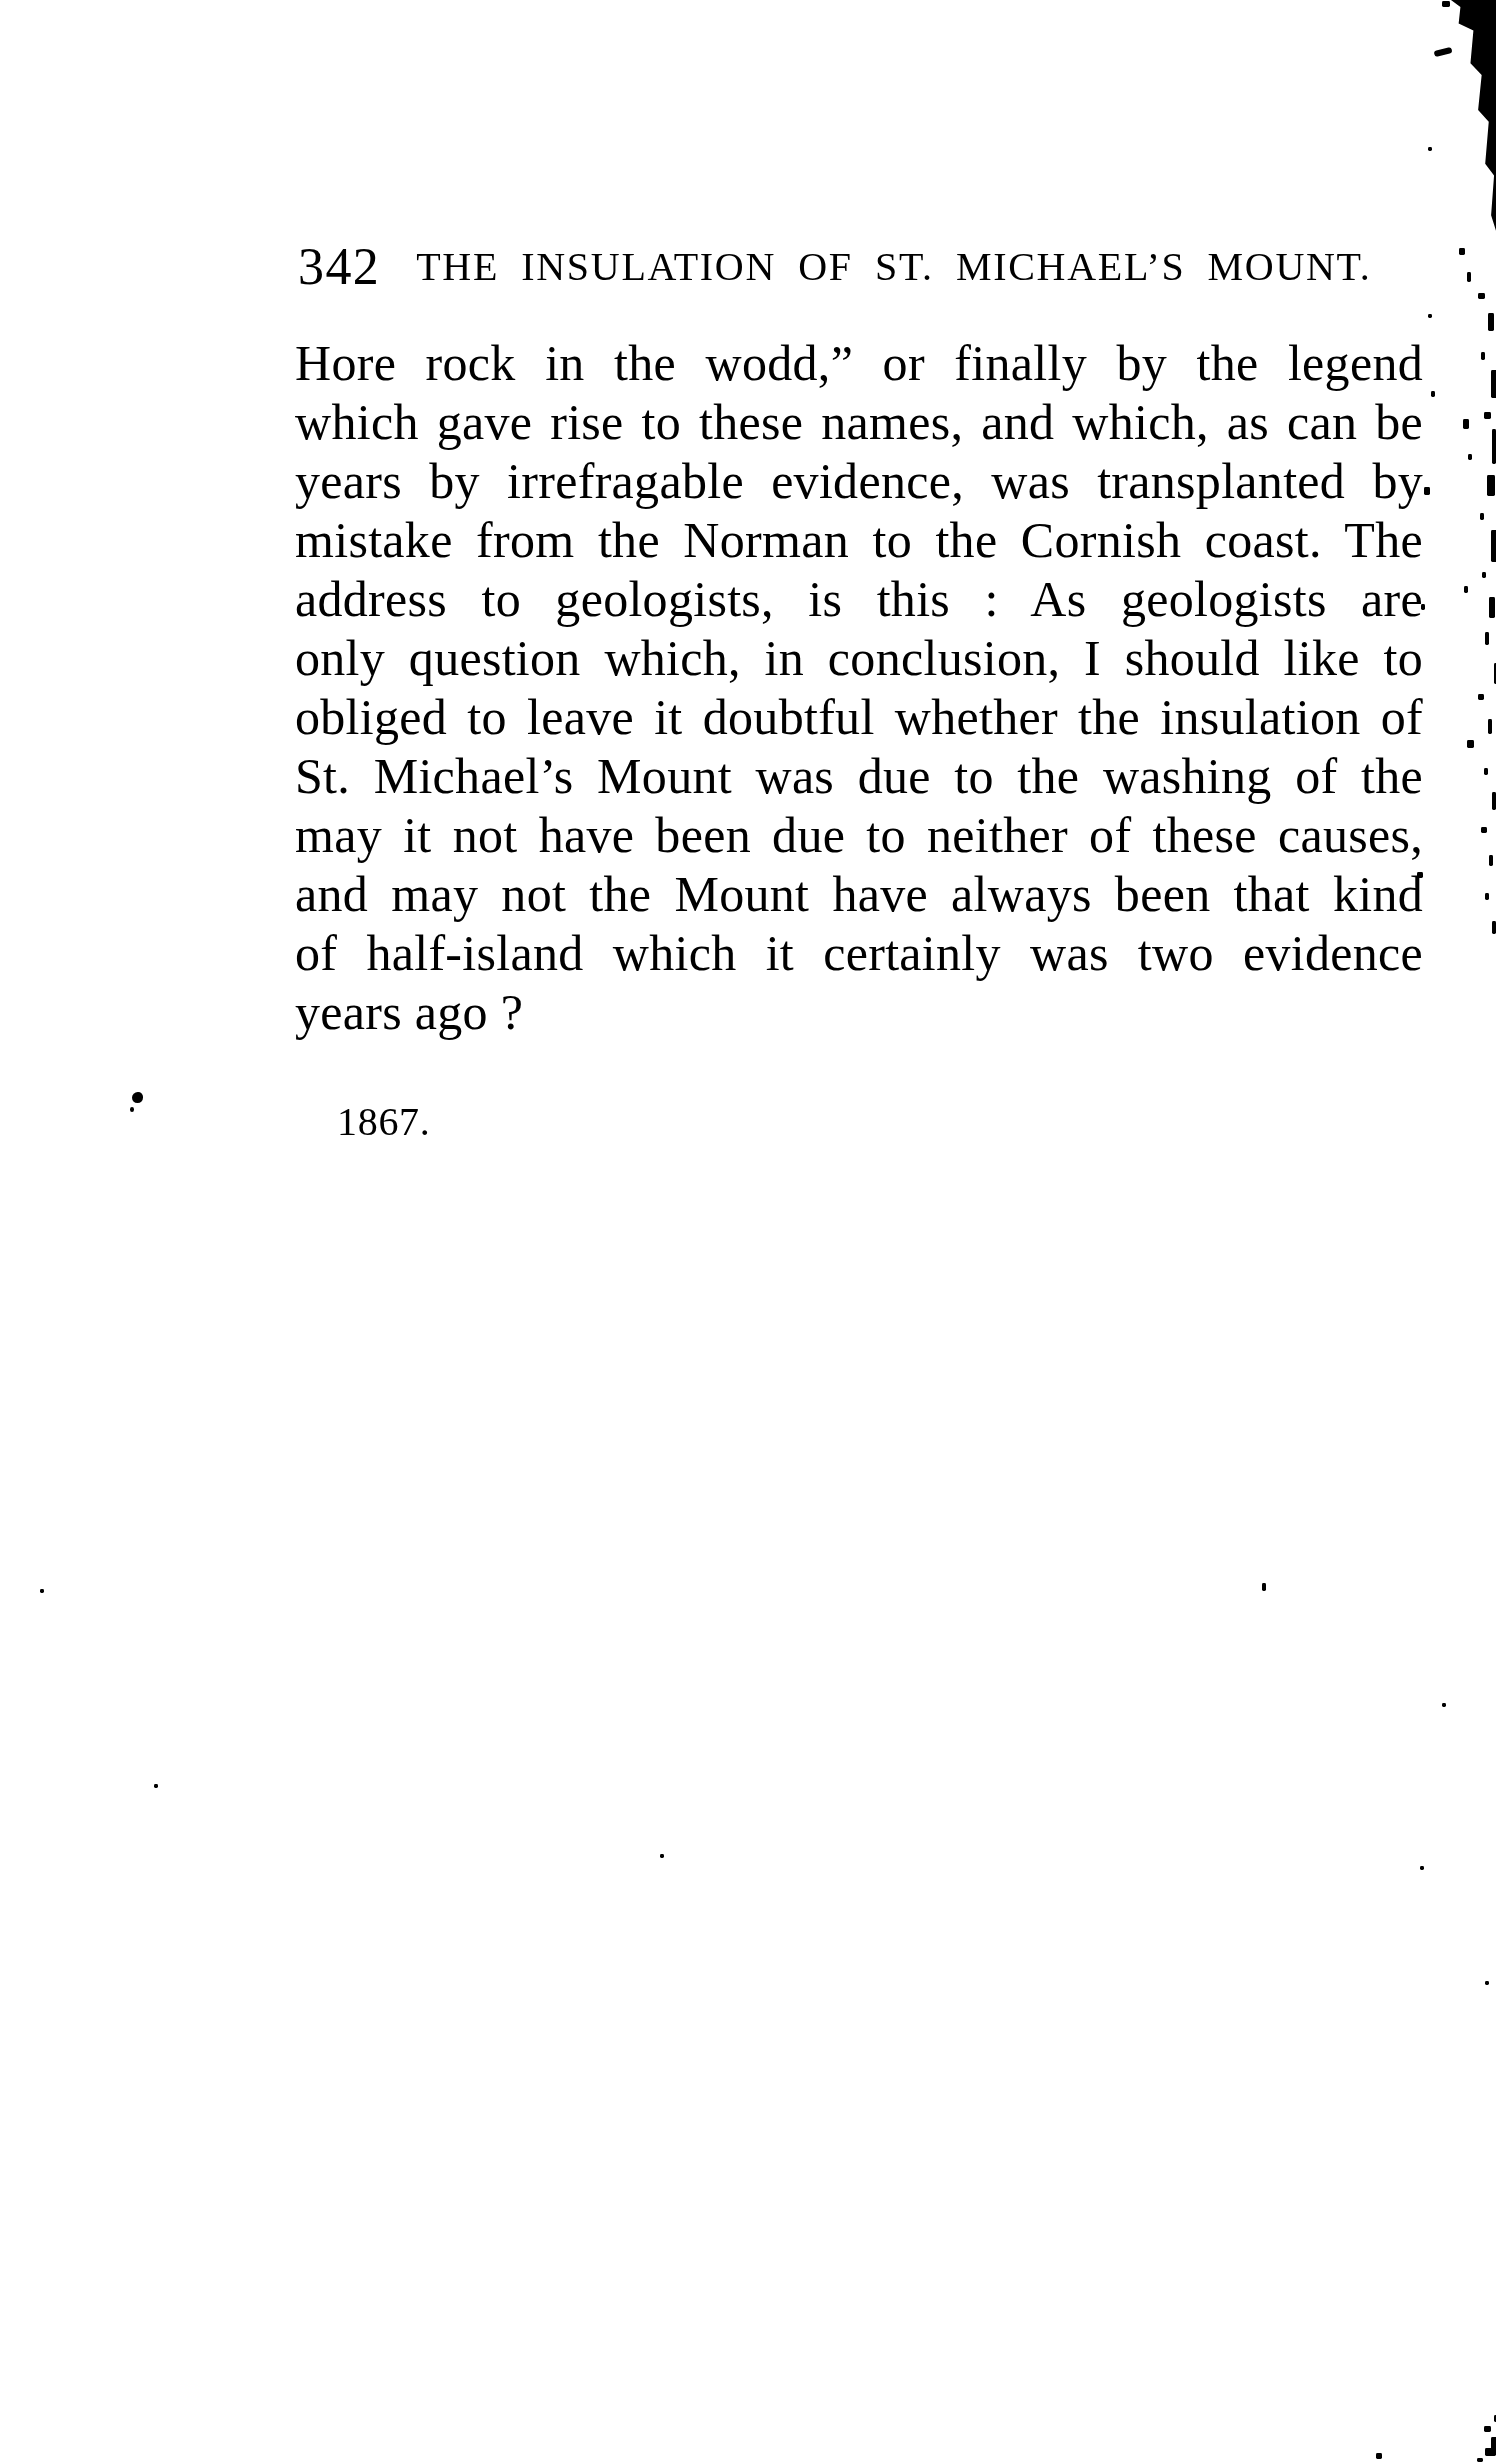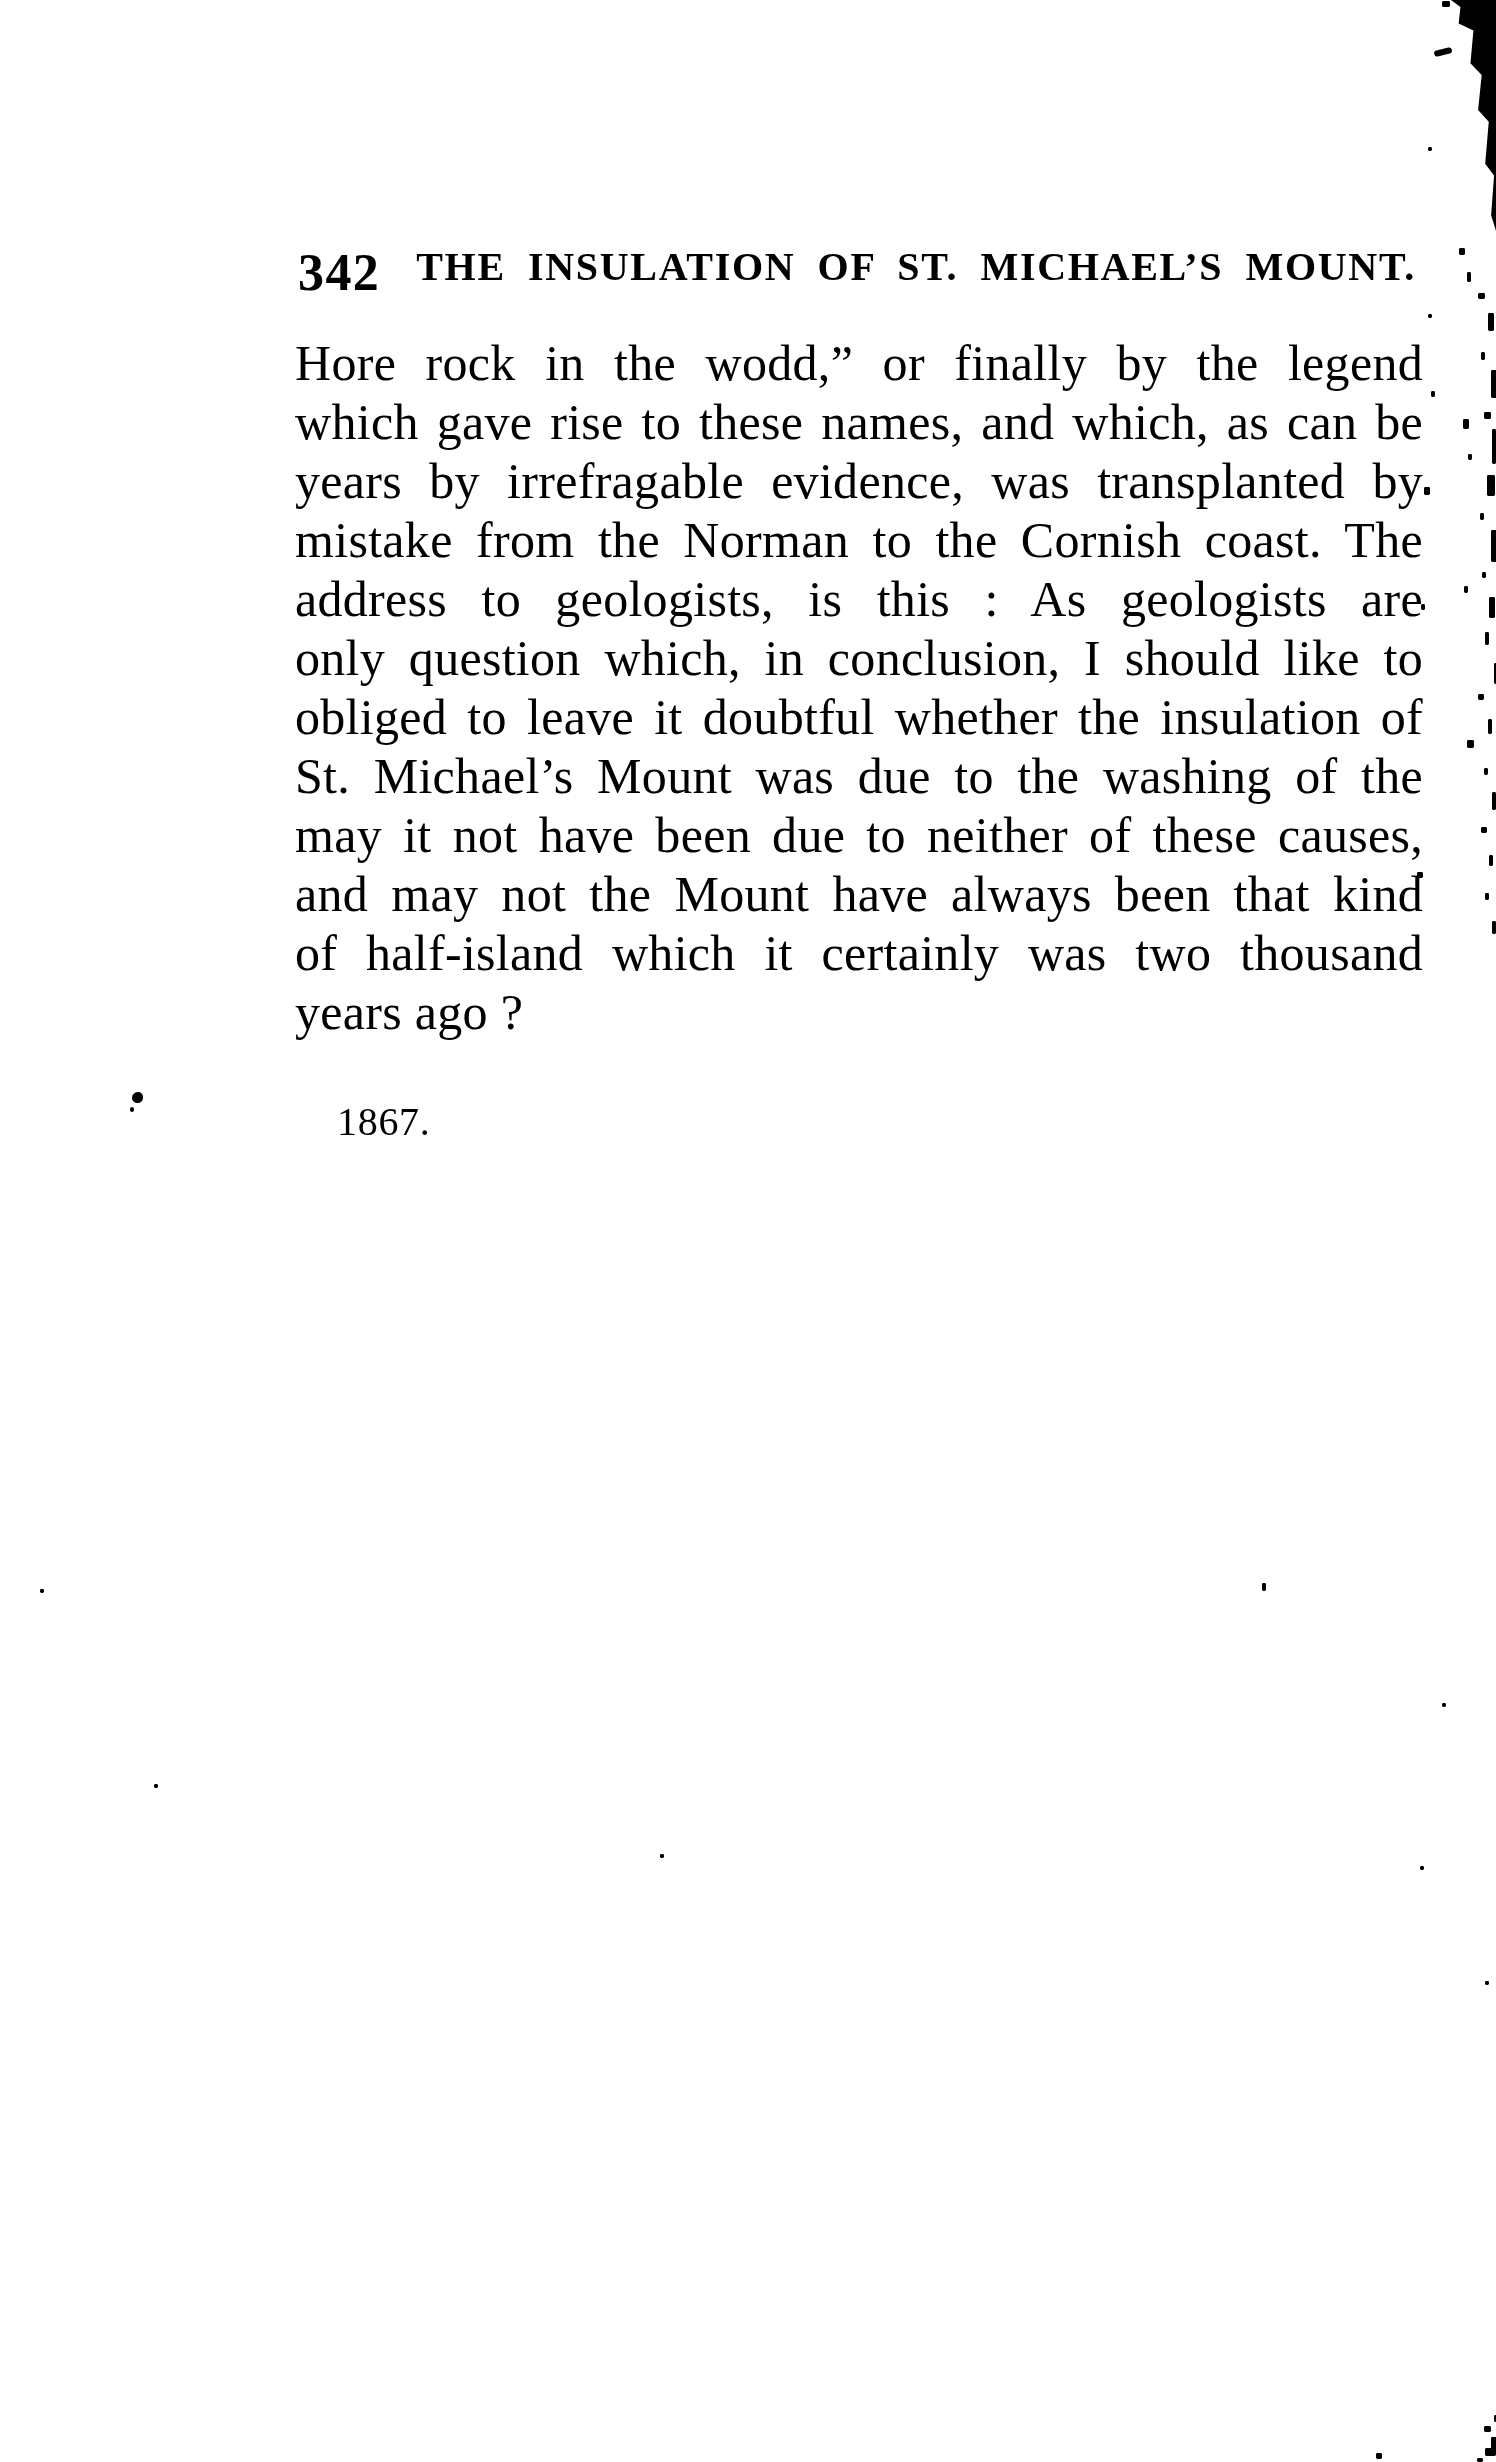--- a/index.html
+++ b/index.html
@@ -13,26 +13,25 @@
     height: 2462px;
     background: #ffffff;
     overflow: hidden;
     font-family: "Liberation Serif", "DejaVu Serif", serif;
     color: #000000;
   }
   
   .header {
     position: absolute;
     left: 298px;
-    top: 243px;
+    top: 237px;
     width: 1061px;
     display: flex;
-    align-items: flex-start;
+    align-items: center;
     white-space: nowrap;
-    font-weight: bold;
   }
   .pagenum {
     font-size: 52px;
     letter-spacing: 1.4px;
     margin-right: 36px;
   }
   .running-head {
     font-size: 40px;
     letter-spacing: 1.7px;
     word-spacing: 10.5px;
@@ -122,21 +121,21 @@
       <div class="line">Hore rock in the wodd,” or finally by the legend</div>
       <div class="line">which gave rise to these names, and which, as can be</div>
       <div class="line">years by irrefragable evidence, was transplanted by</div>
       <div class="line">mistake from the Norman to the Cornish coast.  The</div>
       <div class="line">address to geologists, is this :  As geologists are</div>
       <div class="line">only question which, in conclusion, I should like to</div>
       <div class="line">obliged to leave it doubtful whether the insulation of</div>
       <div class="line">St. Michael’s Mount was due to the washing of the</div>
       <div class="line">may it not have been due to neither of these causes,</div>
       <div class="line">and may not the Mount have always been that kind</div>
-      <div class="line">of half-island which it certainly was two thousand</div>
+      <div class="line">of half-island which it certainly was two evidence</div>
       <div class="line lastline">years ago ?</div>
     </div>
 
   <div class="yearline">1867.</div>
 
   <div class="corner-blob"></div>
   <div class="ink-dash"></div>
   <div class="ink-blot"></div>
   <div class="ink-blot-tail"></div>
   <div id="speck-layer">

